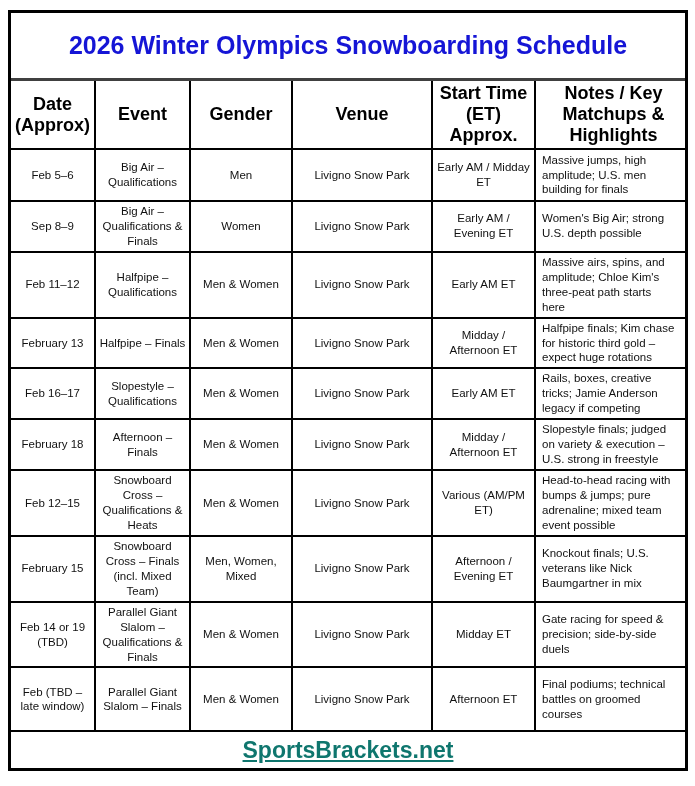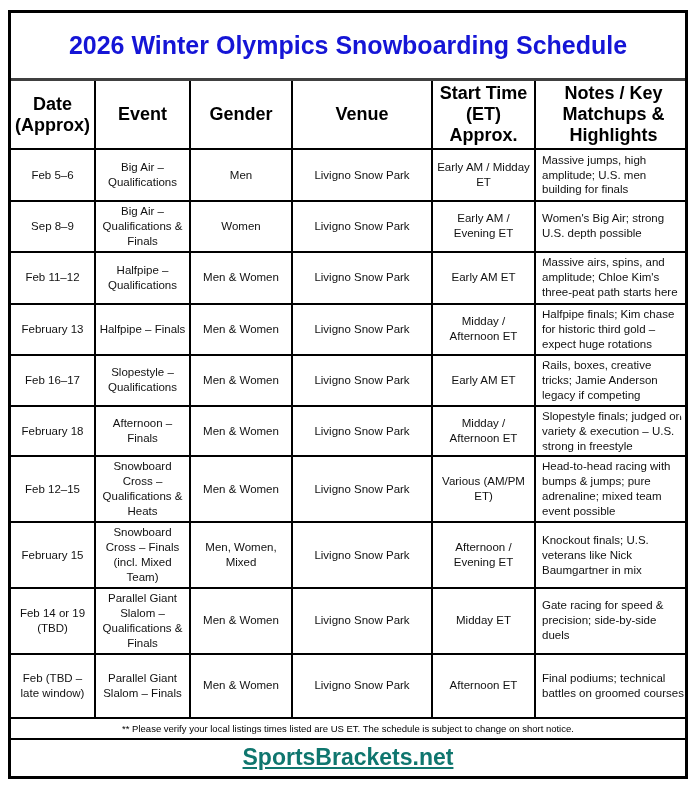--- a/index.html
+++ b/index.html
@@ -46,21 +46,21 @@
     text-align: center;
   }
   thead tr { height: 53px; }
   th.notes-col { text-align: center; padding-left: 9px; }
   td {
     font-size: 11.5px;
     text-align: center;
     line-height: 1.3;
     color: #111111;
   }
-  td.notes-cell { text-align: left; padding-left: 6px; padding-right: 1px; border-radius: 22px; }
+  td.notes-cell { text-align: left; padding-left: 6px; padding-right: 8px; border-radius: 22px; }
   
   tbody tr:nth-child(1)  { height: 52px; }
   tbody tr:nth-child(2)  { height: 37px; }
   tbody tr:nth-child(3)  { height: 52px; }
   tbody tr:nth-child(4)  { height: 50px; }
   tbody tr:nth-child(5)  { height: 51px; }
   tbody tr:nth-child(6)  { height: 50px; }
   tbody tr:nth-child(7)  { height: 52px; }
   tbody tr:nth-child(8)  { height: 64px; }
   tbody tr:nth-child(9)  { height: 64px; }
@@ -201,19 +201,18 @@
       <td>Feb (TBD – late window)</td>
       <td>Parallel Giant Slalom – Finals</td>
       <td>Men &amp; Women</td>
       <td>Livigno Snow Park</td>
       <td>Afternoon ET</td>
       <td class="notes-cell">Final podiums; technical battles on groomed courses</td>
     </tr>
   </tbody>
   </table>
 
-  <div class="footnote">** Please verify your local listings times listed are US ET. The schedule is subject to change on short notice.</div>
 
   <div class="brand-bar">
     <span class="brand-link" style="color: #0f766e;">SportsBrackets.net</span>
   </div>
 
 </div>
 
 </body></html>

